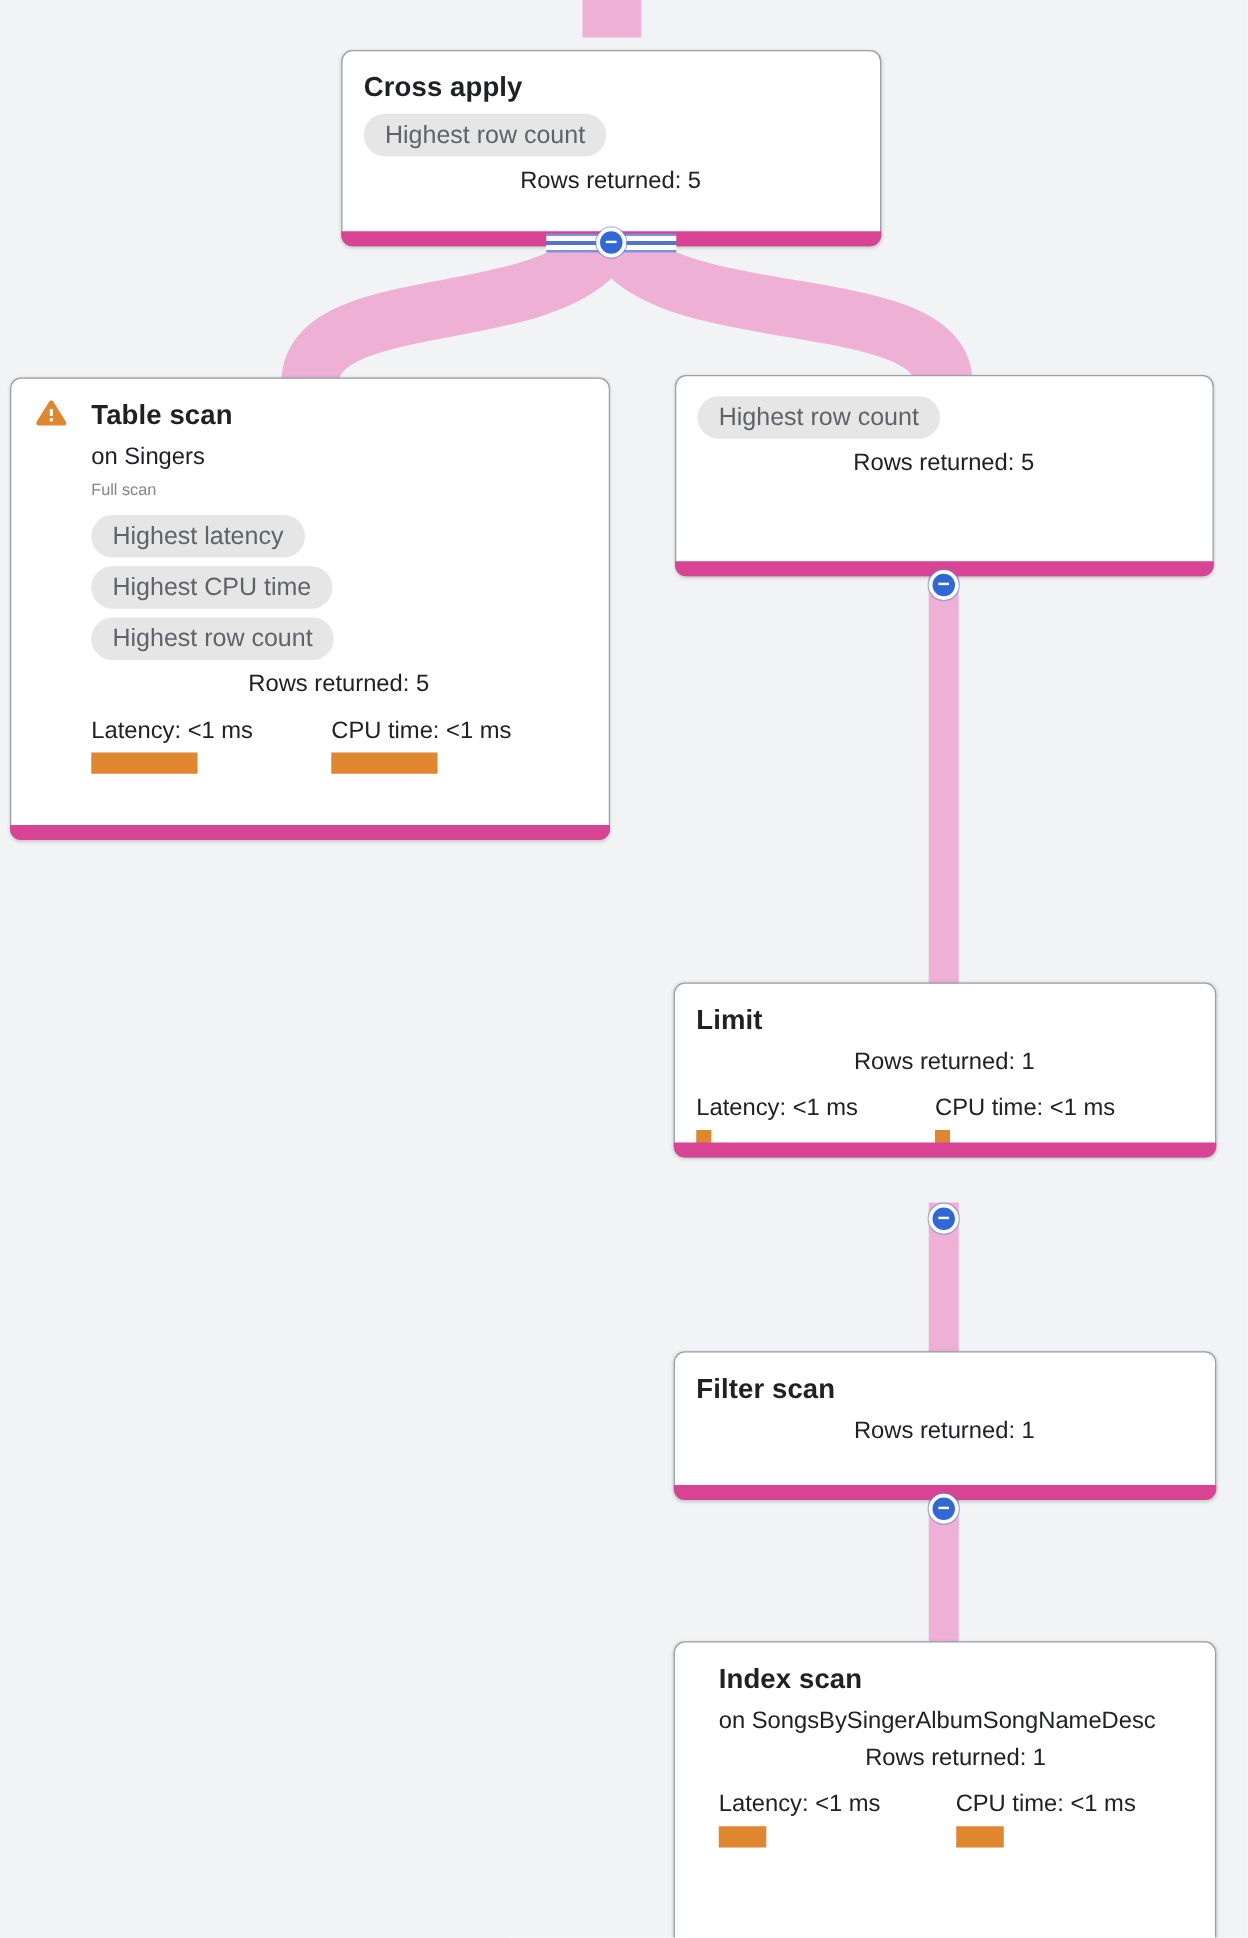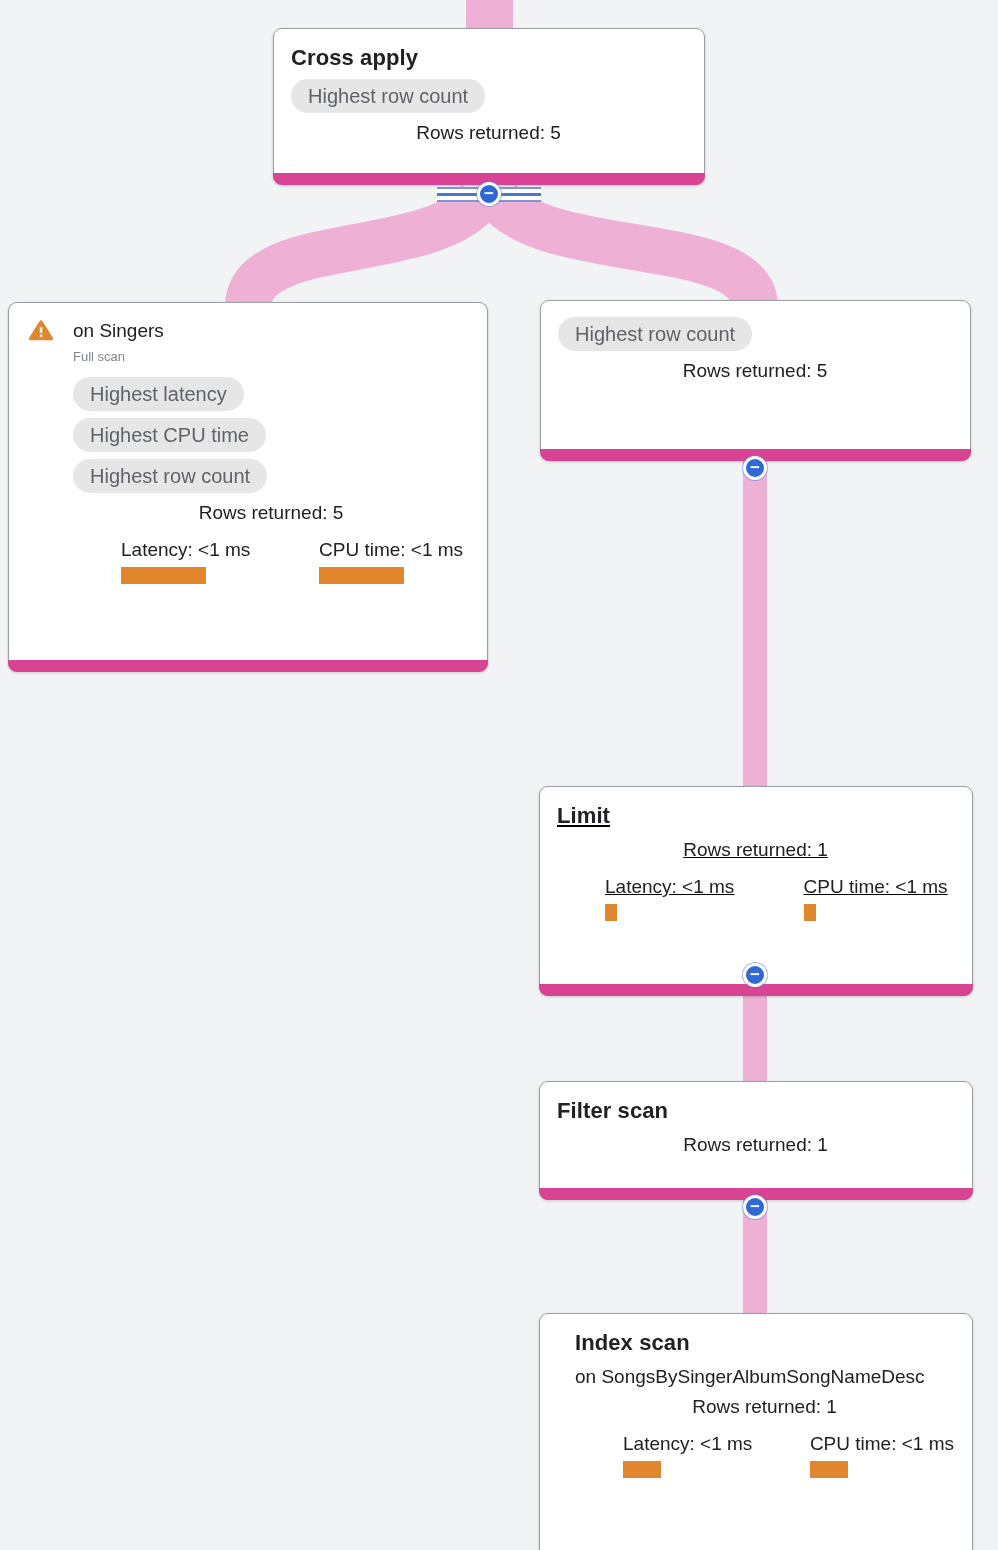--- a/index.html
+++ b/index.html
@@ -21,21 +21,21 @@
 
   .warn-wrap{position:absolute;left:20px;top:16px;}
 
   .title{font-size:22px;font-weight:600;color:var(--title-text,#202124);line-height:28px;margin-bottom:7px;letter-spacing:.1px;}
   .subtitle{font-size:19px;line-height:26px;color:var(--title-text,#202124);}
   .note{font-size:13px;line-height:26px;color:var(--muted-text,#80868b);margin-bottom:7px;}
   .badge{display:table;background:var(--badge-bg,#e6e6e6);color:var(--badge-text,#5f6368);
          font-size:20px;line-height:24px;padding:5px 17px;border-radius:18px;margin:1px 0 7px 0;white-space:nowrap;}
   .rows{font-size:19px;line-height:26px;color:var(--title-text,#202124);margin-top:2px;text-align:center;}
   .metrics{display:flex;margin-top:12px;}
-  .metric{width:191px;margin-left:48px;}
+  .metric{width:191px;}
   .metric.wide{width:192px;}
   .m-label{font-size:19px;line-height:24px;color:var(--title-text,#202124);white-space:nowrap;}
   .m-bar{height:17px;background:var(--metric-orange,#e0862f);margin-top:5px;}
 
   
   .rails{position:absolute;left:437px;top:187px;width:104px;height:15px;z-index:2;
      background:linear-gradient(to bottom,
         var(--rail-blue,#7b94de) 0 2px,
         #ffffff 2px 6px,
         #4f74d4 6px 9px,
@@ -54,38 +54,39 @@
 
   <svg id="edges" width="998" height="1550" viewBox="0 0 998 1550">
     <rect class="edge-rect" x="466" y="0" width="47" height="30"></rect>
     <path class="edge-ribbon" stroke-width="46" d="M 480 199 C 430 262, 250 233, 248 306"></path>
     <path class="edge-ribbon" stroke-width="46" d="M 498 199 C 548 262, 753 233, 755 306"></path>
     <rect class="edge-rect" x="743" y="455" width="24" height="335"></rect>
     <rect class="edge-rect" x="743" y="962" width="24" height="123"></rect>
     <rect class="edge-rect" x="743" y="1196" width="24" height="121"></rect>
   </svg>
 
-  <div class="card" style="left:273px;top:28px;width:432px;height:157px;">
+  <div class="card" style="left:273px;top:40px;width:432px;height:157px;">
     <div class="card-body">
       <div class="title">Cross apply</div>
       <div class="badge">Highest row count</div>
       <div class="rows">Rows returned: 5</div>
     </div>
     <div class="card-bar"></div>
   </div>
 
   <div class="card" style="left:8px;top:302px;width:480px;height:370px;">
     <div class="card-body indented">
       <span class="warn-wrap">
         <svg width="24" height="22" viewBox="0 0 24 22">
           <path d="M12 3 L22.4 19.6 H1.6 Z" fill="var(--warning-orange,#e0862f)" stroke="var(--warning-orange,#e0862f)" stroke-width="3.4" stroke-linejoin="round"></path>
           <rect x="10.8" y="8.2" width="2.5" height="5.6" fill="#ffffff"></rect>
           <rect x="10.8" y="15.6" width="2.5" height="2.5" fill="#ffffff"></rect>
         </svg>
       </span>
+      <div class="title">Table scan</div>
       <div class="subtitle">on Singers</div>
       <div class="note">Full scan</div>
       <div class="badge">Highest latency</div>
       <div class="badge">Highest CPU time</div>
       <div class="badge">Highest row count</div>
       <div class="rows">Rows returned: 5</div>
       <div class="metrics">
         <div class="metric wide">
           <div class="m-label">Latency: &lt;1 ms</div>
           <div class="m-bar" style="width: 85px;"></div>
@@ -100,21 +101,21 @@
   </div>
 
   <div class="card" style="left:540px;top:300px;width:431px;height:161px;">
     <div class="card-body">
       <div class="badge">Highest row count</div>
       <div class="rows">Rows returned: 5</div>
     </div>
     <div class="card-bar"></div>
   </div>
 
-  <div class="card" style="left:539px;top:786px;width:434px;height:210px;text-decoration:underline;">
+  <div class="card" style="left:539px;top:786px;width:434px;height:140px;">
     <div class="card-body">
       <div class="title">Limit</div>
       <div class="rows" style="margin-top:0;">Rows returned: 1</div>
       <div class="metrics">
         <div class="metric">
           <div class="m-label">Latency: &lt;1 ms</div>
           <div class="m-bar" style="width: 12px;"></div>
         </div>
         <div class="metric">
           <div class="m-label">CPU time: &lt;1 ms</div>

